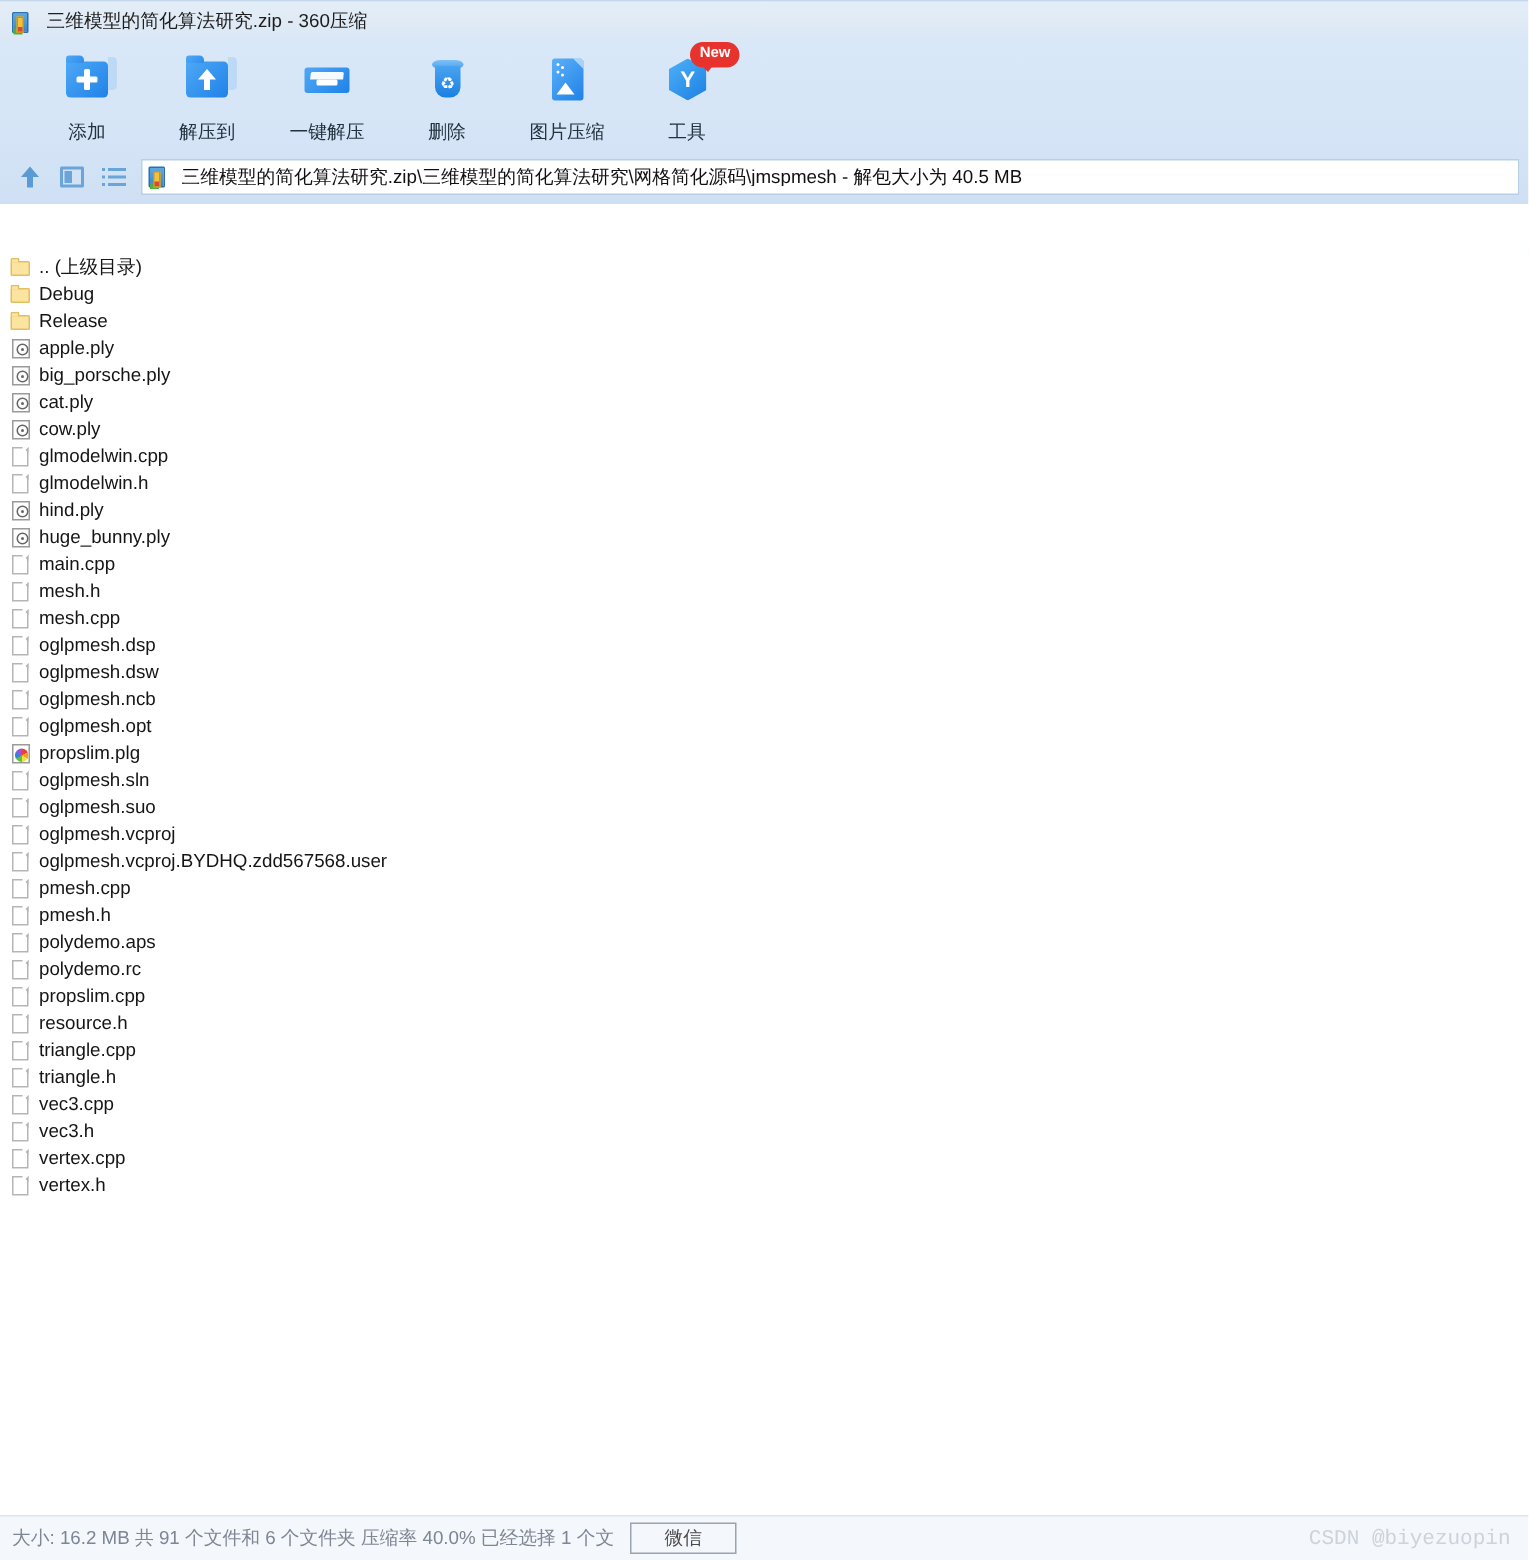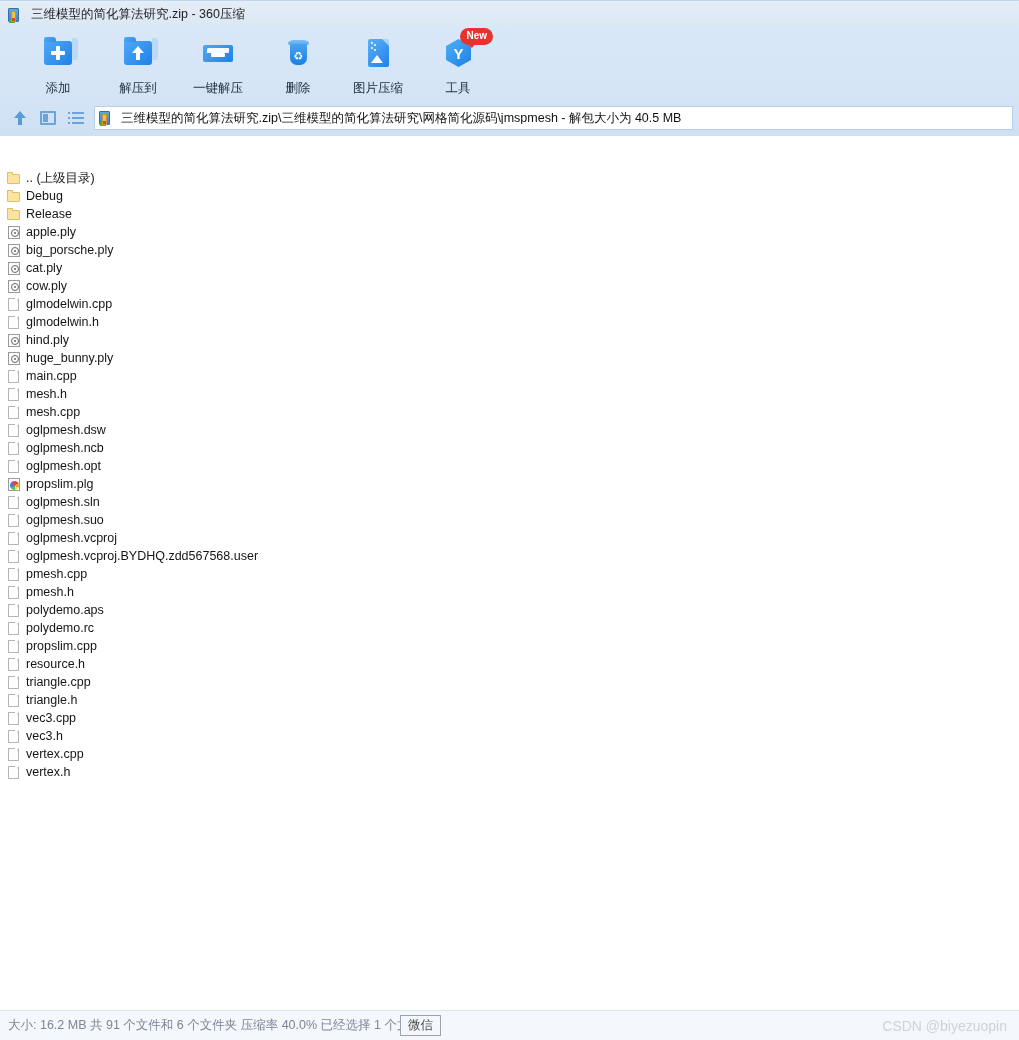--- a/index.html
+++ b/index.html
@@ -568,43 +568,44 @@
   }
   .status-text {
     font-size: 12.5px;
     color: #7d8694;
     margin-left: 8px;
     white-space: nowrap;
     line-height: 1;
   }
   .wechat-btn {
     position: absolute;
-    left: 400px;
+    left: 420px;
     top: 4px;
     height: 21px;
     min-width: 36px;
     background: #f4f7fb;
     border: 1px solid #9aa3ae;
     box-sizing: border-box;
     display: flex;
     align-items: center;
     justify-content: center;
     font-size: 12.5px;
     color: #4a4a4a;
-    padding: 0 7px;
+    padding: 0 22px;
     line-height: 1;
     cursor: default;
   }
   .watermark {
     position: absolute;
     right: 12px;
     font-size: 14px;
     color: #cdd3da;
     white-space: nowrap;
     line-height: 1;
+    font-family: Liberation Mono, monospace;
   }
 </style>
 </head>
 <body>
 
 <div id="app">
 
   <div class="titlebar">
     <div class="titlebar-icon">
       <div class="tb-ico-book"></div>
@@ -819,20 +820,28 @@
           </span>
         </span>
         <span class="row-label">mesh.cpp</span>
       </div>
       <div class="row">
         <span class="row-ico">
           <span class="fi-doc">
             <span class="fold"></span>
           </span>
         </span>
+        <span class="row-label">oglpmesh.dsp</span>
+      </div>
+      <div class="row">
+        <span class="row-ico">
+          <span class="fi-doc">
+            <span class="fold"></span>
+          </span>
+        </span>
         <span class="row-label">oglpmesh.dsw</span>
       </div>
       <div class="row">
         <span class="row-ico">
           <span class="fi-doc">
             <span class="fold"></span>
           </span>
         </span>
         <span class="row-label">oglpmesh.ncb</span>
       </div>

